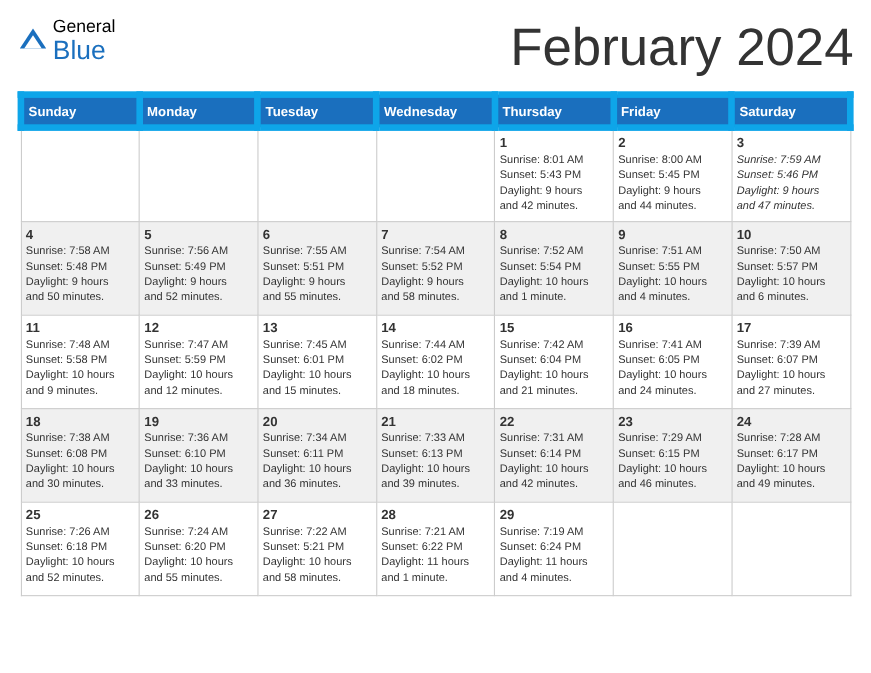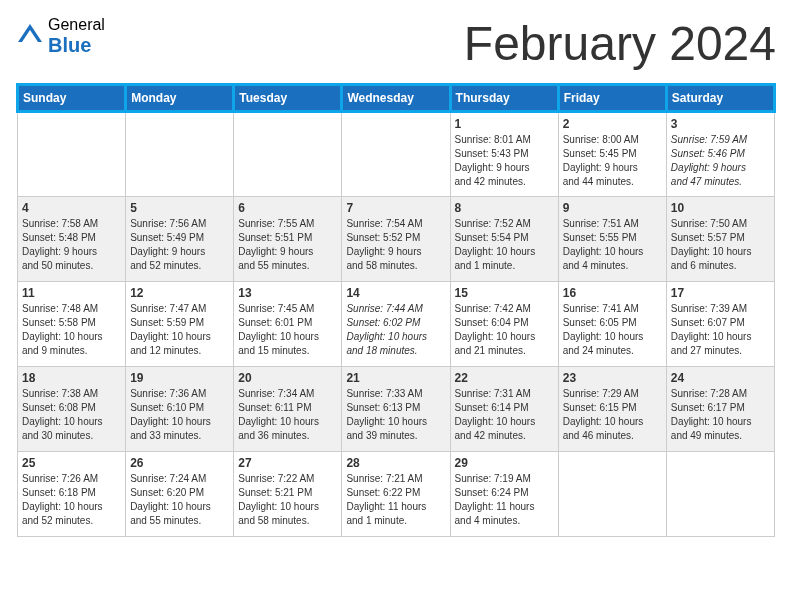--- a/index.html
+++ b/index.html
@@ -20,22 +20,22 @@
       display: flex;
       align-items: center;
       gap: 4px;
     }
     .logo-text {
       display: flex;
       flex-direction: column;
       line-height: 1.1;
     }
     .logo-blue {
-      font-size: 20px;
-      font-weight: bold;
+      font-size: 24px;
+      font-weight: normal;
       color: #1a6fbe;
     }
     .logo-icon {
       width: 28px;
       height: 28px;
     }
     .title-area {
       text-align: right;
     }
     .month-title {
@@ -53,21 +53,21 @@
       table-layout: fixed;
     }
     thead tr {
       background-color: #1a6fbe;
     }
     thead th {
       color: #fff;
       font-size: 12px;
       font-weight: bold;
       padding: 5px 4px;
-      border: 3px solid #0ea5e9;
+      border: 6px solid #0ea5e9;
       text-align: left;
       margin-left: 37px;
     }
     tbody td {
       border: 1px solid #ccc;
       vertical-align: top;
       padding: 4px;
       font-size: 10.5px;
       color: #333;
       height: 85px;
@@ -216,21 +216,21 @@
         </td>
         <td>
           <div class="day-num">13</div>
           <div class="day-info" style="white-space: pre-line;">Sunrise: 7:45 AM
 Sunset: 6:01 PM
 Daylight: 10 hours
 and 15 minutes.</div>
         </td>
         <td>
           <div class="day-num">14</div>
-          <div class="day-info" style="white-space: pre-line; font-style: italic;">Sunrise: 7:44 AM
+          <div class="day-info" style="white-space: pre-line;">Sunrise: 7:44 AM
 Sunset: 6:02 PM
 Daylight: 10 hours
 and 18 minutes.</div>
         </td>
         <td>
           <div class="day-num">15</div>
           <div class="day-info" style="white-space: pre-line;">Sunrise: 7:42 AM
 Sunset: 6:04 PM
 Daylight: 10 hours
 and 21 minutes.</div>

